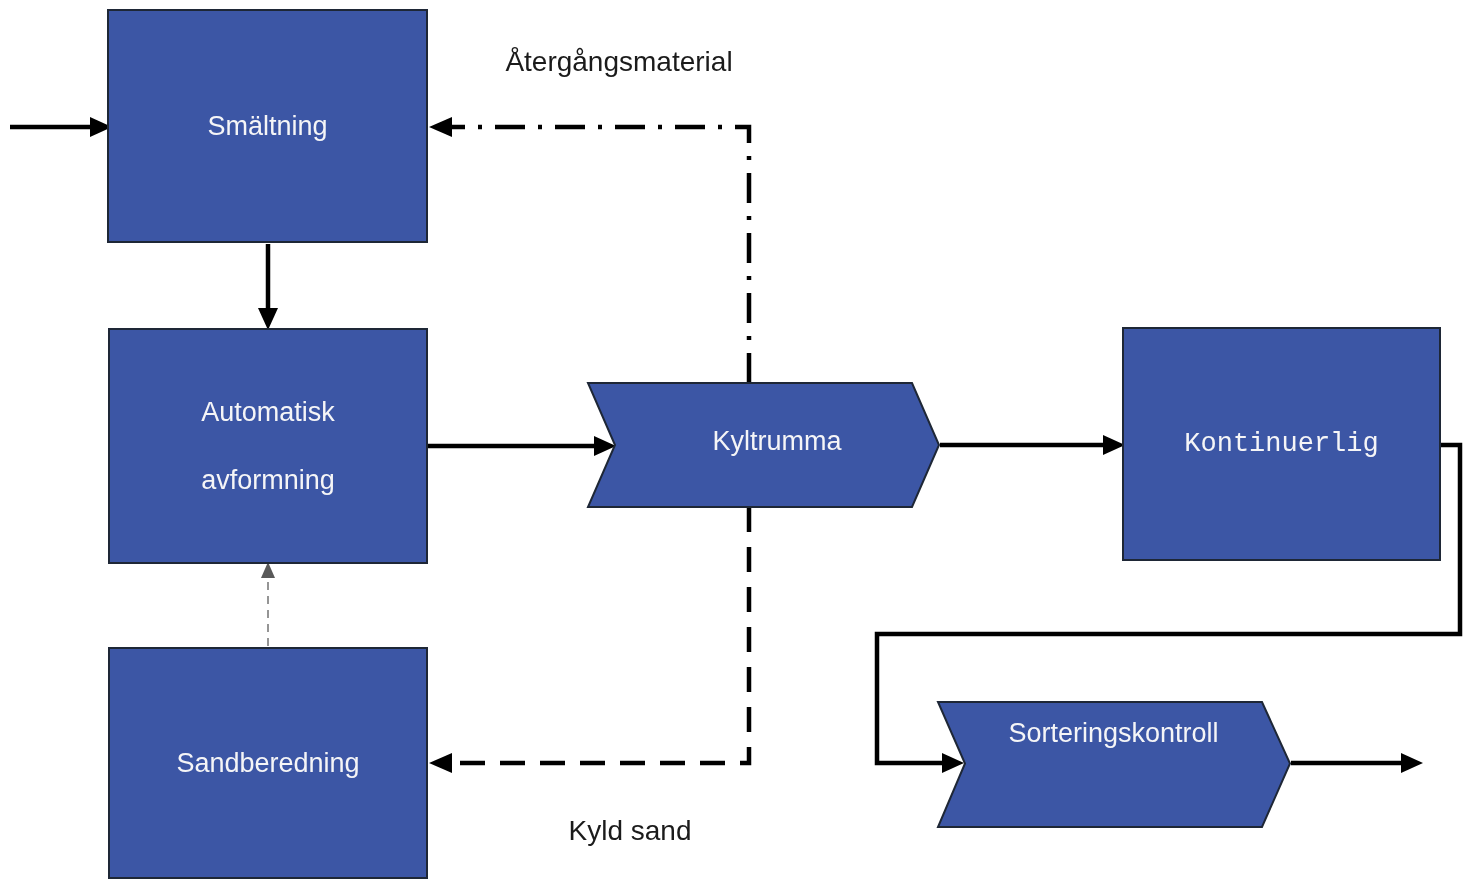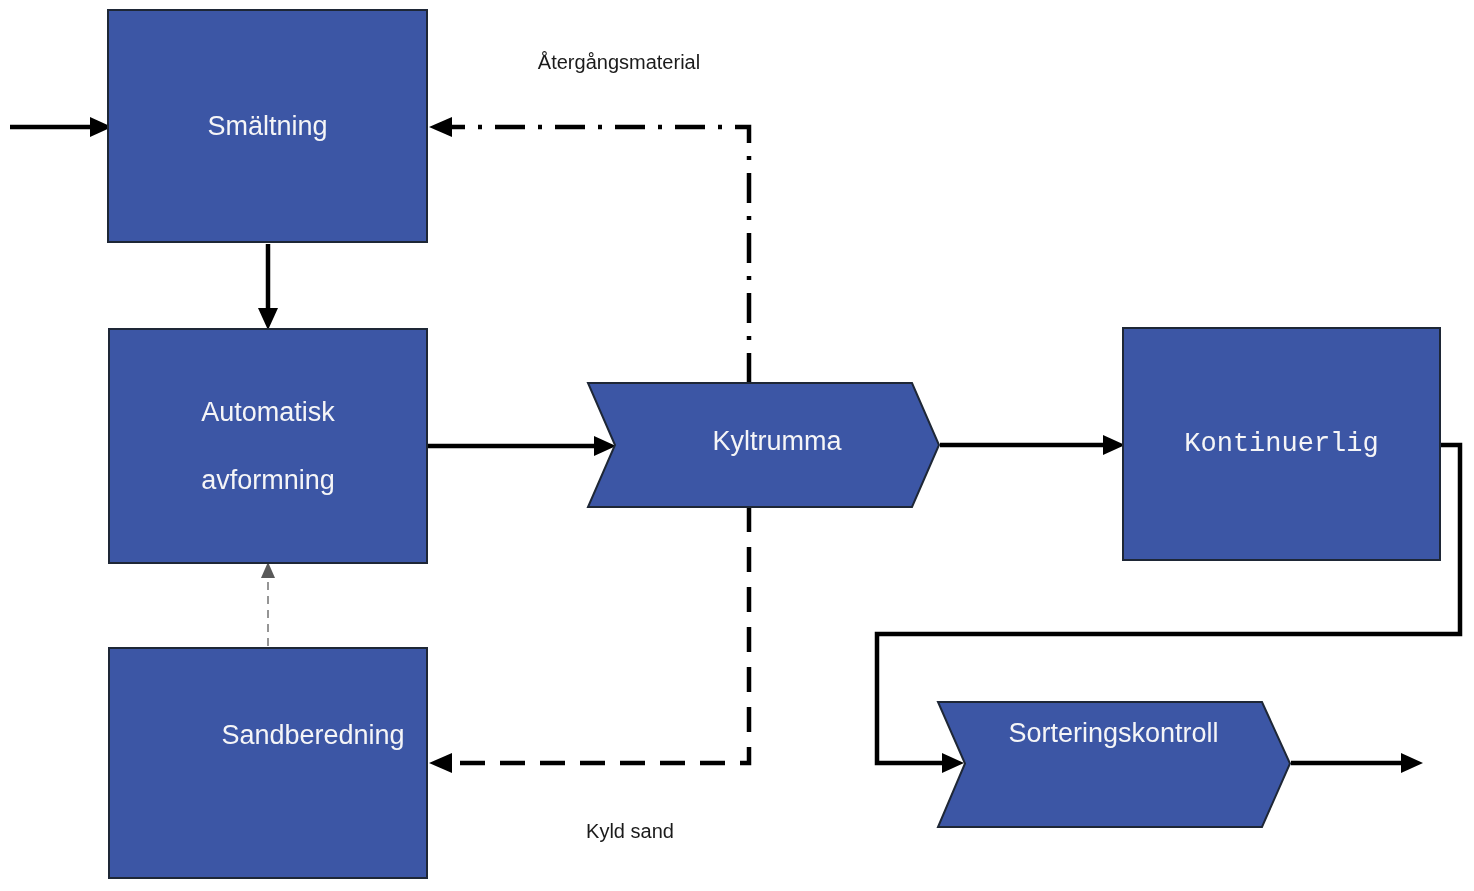--- a/index.html
+++ b/index.html
@@ -27,21 +27,21 @@
   .conn-muted{stroke:var(--muted-line);stroke-width:1.8;fill:none;}
   .conn-muted-head{fill:#595959;stroke:none;}
   .node-label{
     position:absolute;display:flex;flex-direction:column;
     align-items:center;justify-content:center;text-align:center;
     color:var(--node-text);font-size:27px;line-height:40px;
     pointer-events:none;
   }
   .free-label{
     position:absolute;display:flex;align-items:center;justify-content:center;
-    color:var(--label-text);font-size:20px;white-space:nowrap;
+    color:var(--label-text);font-size:28px;white-space:nowrap;
     pointer-events:none;
   }
 </style>
 </head>
 <body>
 
 <div class="canvas">
 
   <svg class="layer" width="1474" height="891" viewBox="0 0 1474 891">
 
@@ -100,21 +100,21 @@
 
   <div class="node-label" style="left:108px;top:10px;width:319px;height:232px;">
     <span>Smältning</span>
   </div>
 
   <div class="node-label" style="left:109px;top:329px;width:318px;height:234px;gap:28px;">
     <span>Automatisk</span>
     <span>avformning</span>
   </div>
 
-  <div class="node-label" style="left:109px;top:620px;width:318px;height:230px;margin-left:45px;">
+  <div class="node-label" style="left:109px;top:648px;width:318px;height:230px;">
     <span>Sandberedning</span>
   </div>
 
   <div class="node-label" style="left:615px;top:383px;width:324px;height:116px;">
     <span>Kyltrumma</span>
   </div>
 
   <div class="node-label" style="left:1123px;top:328px;width:317px;height:232px;font-family:Liberation Mono, monospace;">
     <span>Kontinuerlig</span>
   </div>

